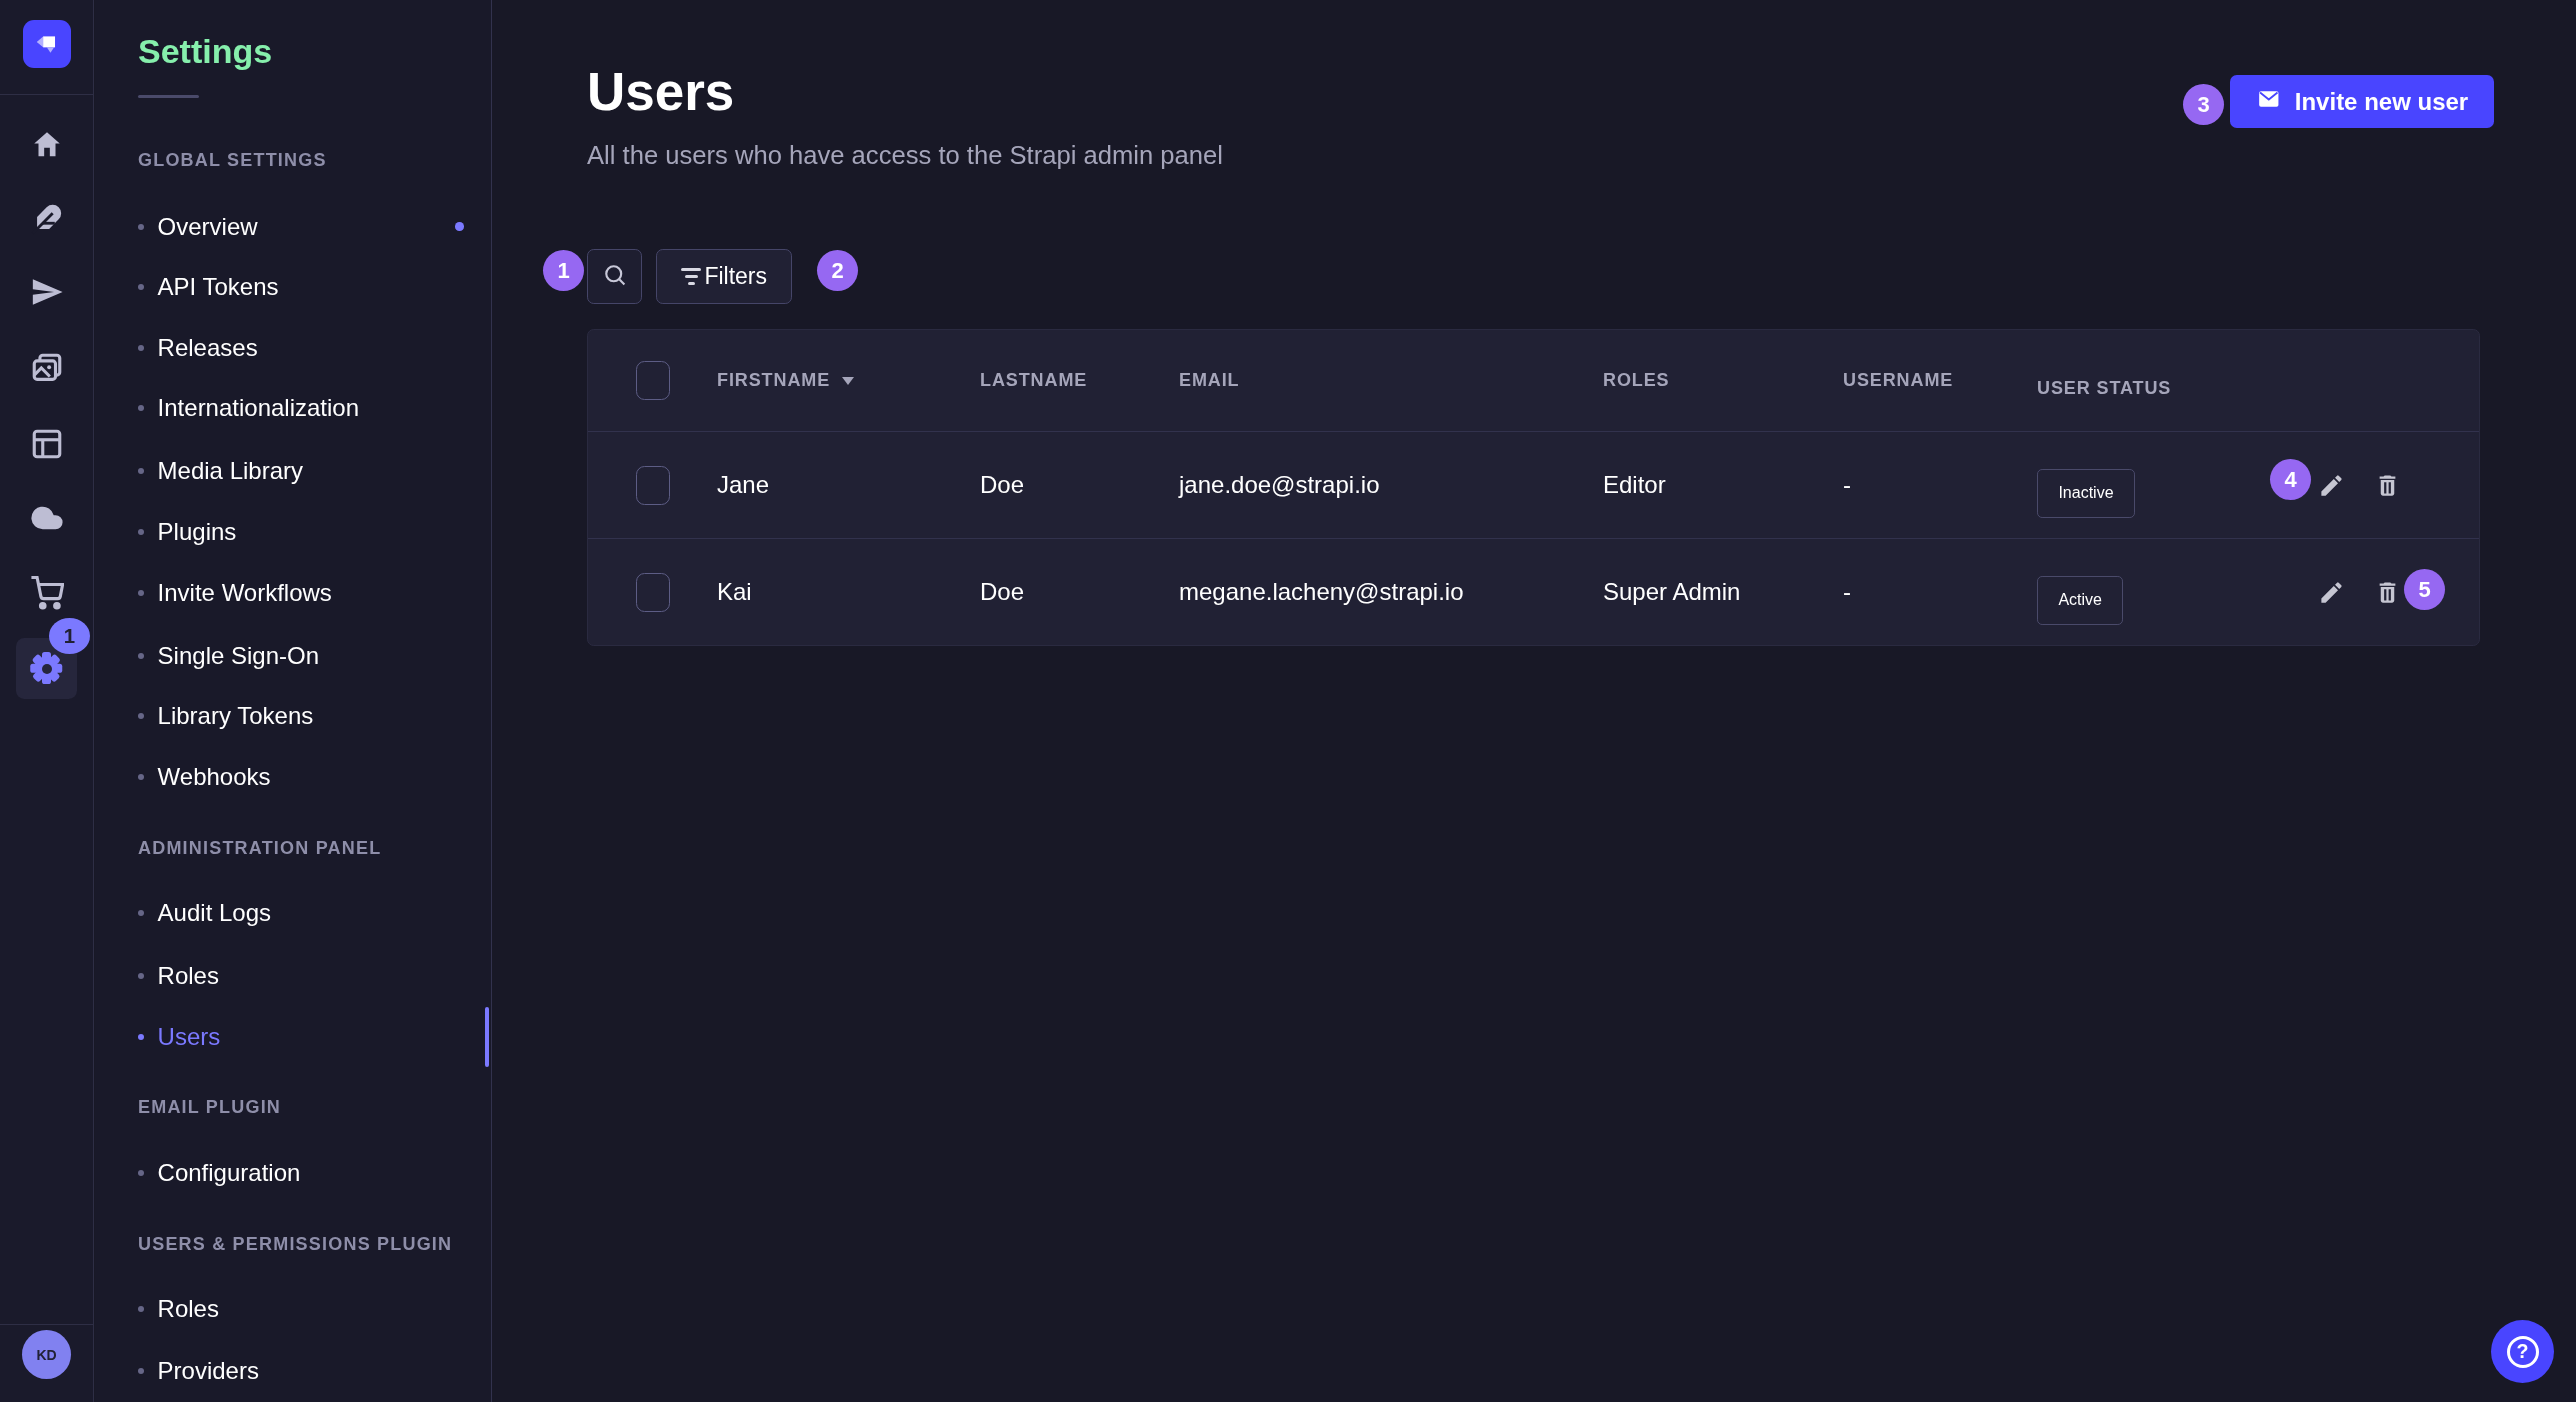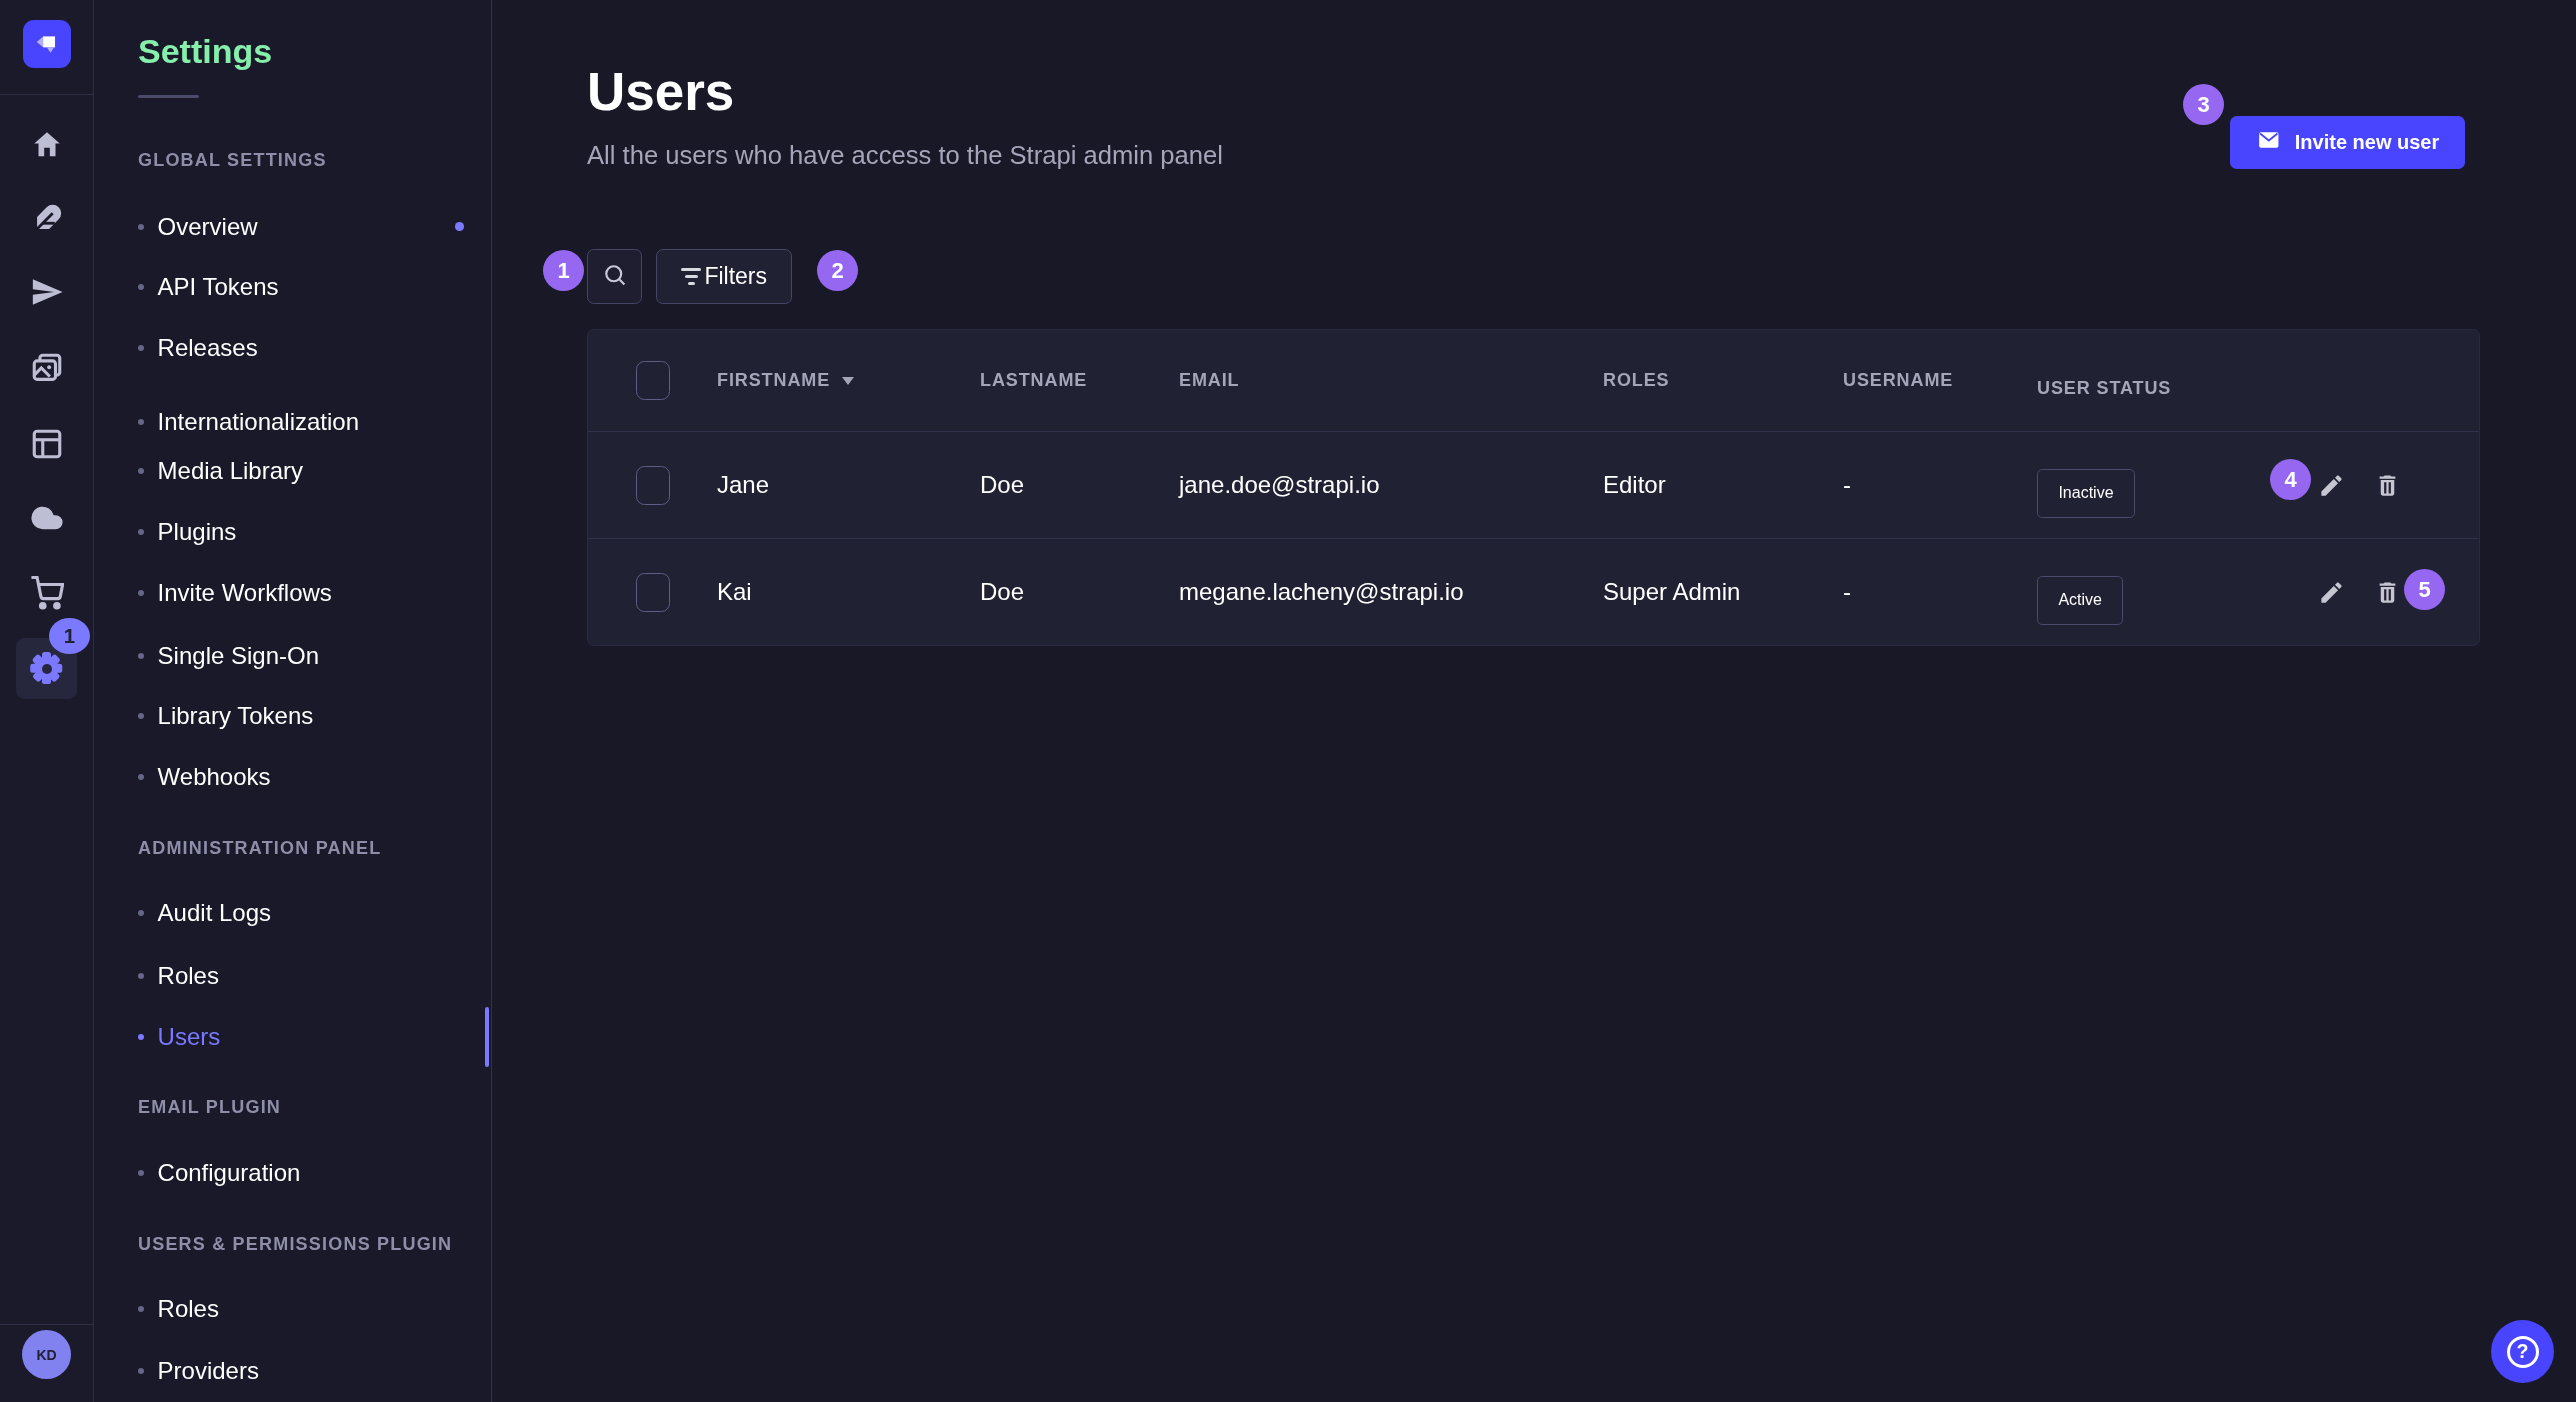--- a/index.html
+++ b/index.html
@@ -30,21 +30,21 @@
   .sb-item .dot { width:6px; height:6px; border-radius:50%; background:#666687; flex:0 0 auto; }
   .sb-item.active { color:#7b79ff; }
   .sb-item.active .dot { background:#7b79ff; }
   .notif-dot { position:absolute; left:360px; top:222px; width:8.5px; height:8.5px; border-radius:50%; background:#7b79ff; }
   .active-bar { position:absolute; left:390px; top:1007px; width:4.3px; height:60px; border-radius:2.6px; background:#7b79ff; }
 
   
   .main { position:absolute; left:492px; top:0; width:2084px; height:1402px; }
   .page-title { position:absolute; left:95px; top:61px; font-size:53px; font-weight:700; color:#fff; }
   .page-sub { position:absolute; left:95px; top:141px; font-size:25.6px; color:#a5a5ba; }
-  .invite-btn { position:absolute; left:1738px; top:75px; height:53px; padding:0 25.6px; background:#4945ff; border:none; border-radius:6.8px; color:#fff; font-size:20px; font-weight:700; font-family:inherit; display:flex; align-items:center; gap:13.6px; cursor:pointer;margin-top:41px; }
+  .invite-btn { position:absolute; left:1738px; top:75px; height:53px; padding:0 25.6px; background:#4945ff; border:none; border-radius:6.8px; color:#fff; font-size:24px; font-weight:700; font-family:inherit; display:flex; align-items:center; gap:13.6px; cursor:pointer; }
   .invite-btn svg { width:25.6px; height:22px; }
 
   .icon-btn { position:absolute; left:95px; top:249px; width:55px; height:55px; background:#1e1e30; border:0.9px solid #454568; border-radius:6.8px; display:flex; align-items:center; justify-content:center; cursor:pointer; }
   .icon-btn svg { width:25.6px; height:25.6px; }
   .filters-btn { position:absolute; left:164px; top:249px; height:55px; padding:0 24px; background:#212134; border:0.9px solid #454568; border-radius:6.8px; color:#fff; font-size:23px; font-family:inherit; display:flex; align-items:center; gap:3px; cursor:pointer; }
   .filter-glyph { display:flex; flex-direction:column; align-items:center; gap:4.3px; }
   .filter-glyph i { display:block; height:2.6px; background:#d9d9e3; border-radius:1.7px; }
   .filter-glyph i:nth-child(1){ width:20.4px; } .filter-glyph i:nth-child(2){ width:12.8px; } .filter-glyph i:nth-child(3){ width:6.8px; }
 
   
@@ -156,21 +156,21 @@
       <span>Overview</span>
     </div>
   <div class="sb-item" style="top:287px">
       <span class="dot"></span>
       <span>API Tokens</span>
     </div>
   <div class="sb-item" style="top:348px">
       <span class="dot"></span>
       <span>Releases</span>
     </div>
-  <div class="sb-item" style="top:422px">
+  <div class="sb-item" style="top:408px">
       <span class="dot"></span>
       <span>Internationalization</span>
     </div>
   <div class="sb-item" style="top:471px">
       <span class="dot"></span>
       <span>Media Library</span>
     </div>
   <div class="sb-item" style="top:532px">
       <span class="dot"></span>
       <span>Plugins</span>

